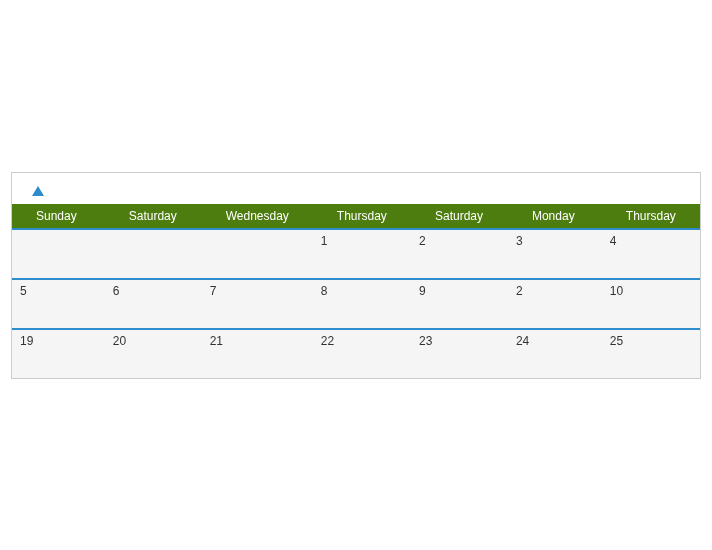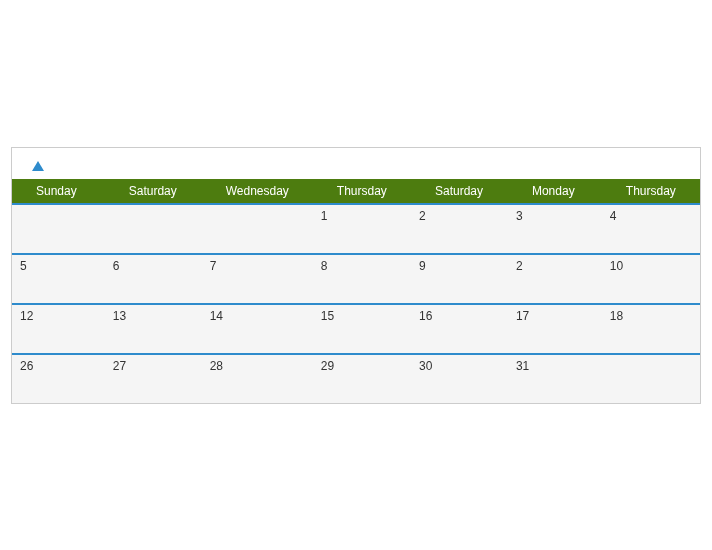--- a/index.html
+++ b/index.html
@@ -139,32 +139,23 @@
         <tr>
           <td><span class="day-num">5</span></td>
           <td><span class="day-num">6</span></td>
           <td><span class="day-num">7</span></td>
           <td><span class="day-num">8</span></td>
           <td><span class="day-num">9</span></td>
           <td><span class="day-num">2</span></td>
           <td><span class="day-num">10</span></td>
         </tr>
         <tr>
-          <td><span class="day-num">12</span></td>
-          <td><span class="day-num">13</span></td>
-          <td><span class="day-num">14</span></td>
-          <td><span class="day-num">15</span></td>
-          <td><span class="day-num">16</span></td>
-          <td><span class="day-num">17</span></td>
-          <td><span class="day-num">18</span></td>
-        </tr>
-        <tr>
-          <td><span class="day-num">26</span></td>
-          <td><span class="day-num">27</span></td>
-          <td><span class="day-num">28</span></td>
-          <td><span class="day-num">29</span></td>
-          <td><span class="day-num">30</span></td>
-          <td><span class="day-num">31</span></td>
-          <td class="empty"></td>
+          <td><span class="day-num">19</span></td>
+          <td><span class="day-num">20</span></td>
+          <td><span class="day-num">21</span></td>
+          <td><span class="day-num">22</span></td>
+          <td><span class="day-num">23</span></td>
+          <td><span class="day-num">24</span></td>
+          <td><span class="day-num">25</span></td>
         </tr>
       </tbody>
   </table>
 </div>
 
 </body></html>

